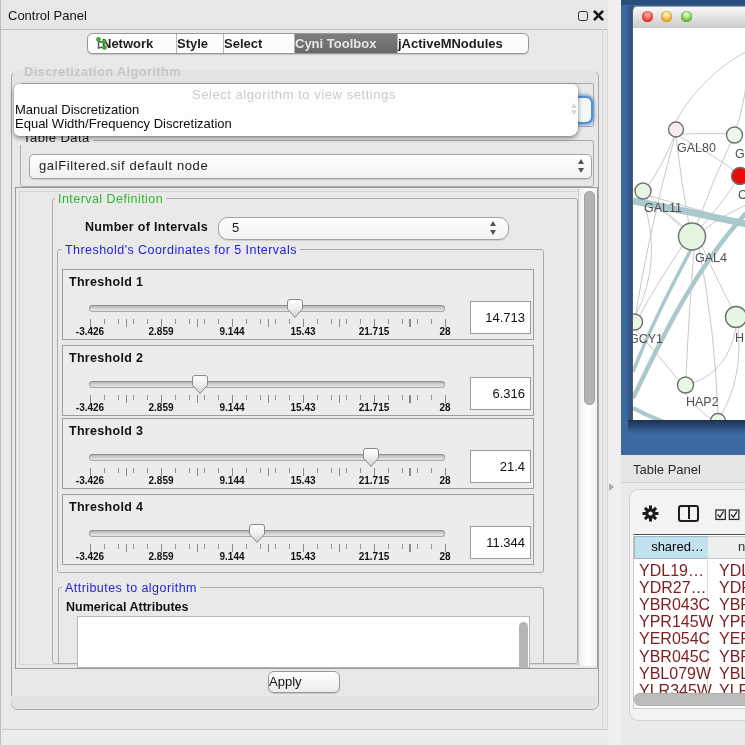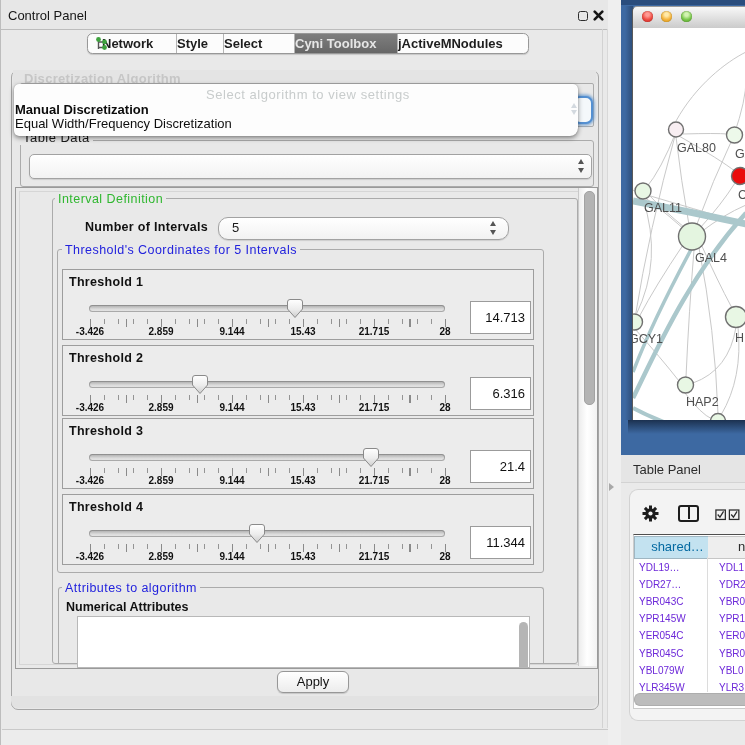--- a/index.html
+++ b/index.html
@@ -15,21 +15,21 @@
 .ticks{position:absolute;left:27px;top:49px;width:357px;height:5px;background:repeating-linear-gradient(90deg,#949494 0 1px,transparent 1px 14.2px);}
 .ticks2{position:absolute;left:27px;top:49px;width:357px;height:8px;background:repeating-linear-gradient(90deg,#8a8a8a 0 1px,transparent 1px 35.5px);}
 .tlabels{position:absolute;left:0;top:56px;width:470px;height:12px;font-size:10px;font-weight:bold;color:#111}
 .tlabels span{position:absolute;transform:translateX(-50%);white-space:nowrap}
 .vbox{position:absolute;left:407px;top:31px;width:54px;height:31px;border:1px solid #9b9b9b;background:#fff;font-size:13px;color:#111;text-align:right;line-height:31px;padding-right:5px}
 .thumb{position:absolute;top:28px;width:16px;height:21px}
 .seg{position:absolute;height:19px;border:1px solid #989898;border-radius:5.5px;background:#fcfcfc;box-shadow:0 1px 1px rgba(0,0,0,.15);display:flex;overflow:hidden}
 .seg div{font-size:13px;font-weight:bold;color:#1d1d1d;text-align:left;line-height:19px;border-right:1px solid #b5b5b5;white-space:nowrap}
 .seg div:last-child{border-right:none}
 .seg .sel{background:linear-gradient(#7e7e7e,#676767);color:#e6e6e6}
-.rowtxt{position:absolute;font-size:10px;color:#6d28d9;white-space:nowrap}
+.rowtxt{position:absolute;font-size:16px;color:#7f1d1d;white-space:nowrap}
 </style></head><body>
 
 <div class="abs" style="left:0;top:0;width:618px;height:745px;background:#e9e9e9"></div>
 <div class="abs" style="left:0;top:0;width:618px;height:29px;background:#e7e7e7;border-bottom:1px solid #bcbcbc"></div>
 <div class="abs" style="left:8px;top:8px;font-size:13px;color:#161616">Control Panel</div>
 <div class="abs" style="left:578px;top:11px;width:8px;height:8px;border:1.5px solid #2d2d2d;border-radius:2.5px"></div>
 <svg class="abs" style="left:593px;top:10px" width="11" height="11" viewBox="0 0 11 11">
     <path d="M1.7 1.7 L9.3 9.3 M9.3 1.7 L1.7 9.3" stroke="#151515" stroke-width="2.6" stroke-linecap="round"></path>
   </svg>
 
@@ -44,27 +44,28 @@
   <path d="M3.5 3 L3.5 12 M3.5 5 L9 5 M3.5 10.5 L9 10.5" stroke="#555" stroke-width="1.4" fill="none"></path>
   <circle cx="3.5" cy="2.5" r="2.4" fill="#3fa33f"></circle>
     <circle cx="9.5" cy="5" r="2.4" fill="#3fa33f"></circle>
     <circle cx="9.5" cy="10.5" r="2.4" fill="#3fa33f"></circle>
 </svg>
 
 <div class="abs" style="left:11px;top:70px;width:586px;height:638px;border:1px solid #a6a6a6;border-radius:7px;background:#e8e8e8"></div>
 <div class="abs" style="left:11px;top:696px;width:586px;height:12px;border-radius:0 0 7px 7px;background:#e2e2e2"></div>
 
 <div class="abs" style="left:13px;top:70px;width:583px;height:14px;background:#e4e4e4"></div>
-<div class="abs" style="left:24px;top:71px;font-size:13px;font-weight:bold;letter-spacing:.3px;color:#c6c6c6">Discretization Algorithm</div>
+<div class="abs" style="left:24px;top:64px;font-size:13px;font-weight:bold;letter-spacing:.3px;color:#c6c6c6">Discretization Algorithm</div>
 <div class="gb" style="left:20px;top:83px;width:572px;height:42px;border-radius:2px"></div>
 <div class="abs" style="left:573px;top:96px;width:16px;height:24px;border-radius:7px;background:#f4f8fb;border:2.5px solid #5490d2;box-shadow:0 0 3px 1.5px rgba(90,145,205,.75)"></div>
 
 <div class="gb" style="left:20px;top:140px;width:572px;height:45px"></div>
 <div class="gt" style="left:20px;top:130px;color:#1a1a1a;font-size:13px">Table Data</div>
 <div class="combo" style="left:29px;top:154px;width:561px;height:23px">
+  <span style="position:absolute;left:9px;top:3px;letter-spacing:.6px">galFiltered.sif default node</span>
   <span class="cararea">
       <span class="up"></span>
       <span class="dn"></span>
     </span>
 </div>
 
 <div class="abs" style="left:15px;top:187px;width:581px;height:480px;border:1px solid #9a9a9a;background:#e9e9e9"></div>
 <div class="abs" style="left:19px;top:191px;width:561px;height:472px;border:1px solid #d6d6d6;border-right:none;background:#e9e9e9"></div>
 
 <div class="abs" style="left:578px;top:188px;width:18px;height:478px;background:linear-gradient(90deg,#ededed,#ffffff 45%,#f2f2f2);border-left:1px solid #c9c9c9"></div>
@@ -168,21 +169,21 @@
  <div class="vbox">11.344</div>
 </div>
 
 <div class="gb" style="left:58px;top:587px;width:484px;height:76px;border-bottom:none;border-radius:3px 3px 0 0"></div>
 <div class="gt" style="left:62px;top:581px;color:#2222dd">Attributes to algorithm</div>
 <div class="abs" style="left:66px;top:600px;font-size:12.5px;font-weight:bold;color:#111">Numerical Attributes</div>
 <div class="abs" style="left:77px;top:616px;width:451px;height:50px;border:1px solid #b8b8b8;background:#fff;overflow:hidden">
   <div style="position:absolute;right:1px;top:5px;width:9px;height:60px;border-radius:5px;background:#b5b5b5"></div>
 </div>
 
-<div class="abs" style="left:277px;top:671px;width:70px;height:20px;border:1px solid #979797;border-radius:6px;background:linear-gradient(#ffffff,#ececec);box-shadow:0 1px 1px rgba(0,0,0,.15);text-align:center;font-size:13px;color:#111;line-height:20px">Apply</div>
+<div class="abs" style="left:268px;top:671px;width:70px;height:20px;border:1px solid #979797;border-radius:6px;background:linear-gradient(#ffffff,#ececec);box-shadow:0 1px 1px rgba(0,0,0,.15);text-align:left;font-size:13px;color:#111;line-height:20px">Apply</div>
 
 <div class="seg" style="left:145px;top:731px;width:324px">
   <div style="width:91px">Impute Data</div>
   <div style="width:110px">Infer Network</div>
 </div>
 <div class="abs" style="left:2px;top:729px;width:616px;height:1px;background:#c9c9c9"></div>
 <div class="abs" style="left:0;top:730px;width:618px;height:15px;background:#ececec"></div>
 
 <div class="abs" style="left:0;top:0;width:1px;height:745px;background:#bdbdbd"></div>
 <div class="abs" style="left:602px;top:29px;width:1px;height:699px;background:#d2d2d2"></div>
@@ -275,21 +276,21 @@
 <svg class="abs" style="left:715px;top:508px" width="27" height="13" viewBox="0 0 30 13">
   <g fill="none" stroke="#2b2b2b" stroke-width="1.4">
     <rect x="1" y="1.5" width="10.5" height="10.5"></rect>
       <path d="M3 6.5 l2.5 3 4-6.5"></path>
     <rect x="16" y="1.5" width="10.5" height="10.5"></rect>
       <path d="M18 6.5 l2.5 3 4-6.5"></path>
   </g>
 </svg>
 
 <div class="abs" style="left:633px;top:534px;width:112px;height:173px;background:#fff;border:1px solid #cbcbcb;border-top:1.5px solid #4f4f4f;border-right:none"></div>
-<div class="abs" style="left:634px;top:536px;width:73px;height:21px;background:#c3e2f0;border:1px solid #9fb6c2;font-size:13px;color:#0369a1;text-align:center;line-height:20px;text-indent:12px">shared…</div>
+<div class="abs" style="left:634px;top:536px;width:73px;height:21px;background:#c3e2f0;border:1px solid #9fb6c2;font-size:13px;color:#000000;text-align:center;line-height:20px;text-indent:12px">shared…</div>
 <div class="abs" style="left:708px;top:536px;width:37px;height:21px;background:#eeeeee;border-top:1px solid #c6c6c6;border-bottom:1px solid #c6c6c6;font-size:13px;color:#2b2b2b;padding-left:30px;line-height:20px">n</div>
 <div class="abs" style="left:707px;top:557px;width:1px;height:135px;background:#dcdcdc"></div>
 <div class="rowtxt" style="left:639px;top:562px">YDL19…</div>
 <div class="rowtxt" style="left:719px;top:562px">YDL1</div>
 <div class="rowtxt" style="left:639px;top:579px">YDR27…</div>
 <div class="rowtxt" style="left:719px;top:579px">YDR2</div>
 <div class="rowtxt" style="left:639px;top:596px">YBR043C</div>
 <div class="rowtxt" style="left:719px;top:596px">YBR0</div>
 <div class="rowtxt" style="left:639px;top:613px">YPR145W</div>
 <div class="rowtxt" style="left:719px;top:613px">YPR1</div>
@@ -300,19 +301,19 @@
 <div class="rowtxt" style="left:639px;top:665px">YBL079W</div>
 <div class="rowtxt" style="left:719px;top:665px">YBL0</div>
 <div class="rowtxt" style="left:639px;top:682px">YLR345W</div>
 <div class="rowtxt" style="left:719px;top:682px">YLR3</div>
 <div class="rowtxt" style="left:639px;top:694px;height:12px;overflow:hidden">YIL052C</div>
 <div class="rowtxt" style="left:719px;top:694px;height:12px;overflow:hidden">YIL0</div>
 
 <div class="abs" style="left:634px;top:692.5px;width:111px;height:11px;border-radius:6px 0 0 6px;background:#bcbcbc;border:1px solid #adadad;border-right:none"></div>
 
 <div class="abs" style="left:14px;top:84px;width:564px;height:51.5px;background:#fdfdfd;border-radius:5px 5px 8px 5px;box-shadow:0 2px 5px rgba(0,0,0,.45),0 0 1px rgba(0,0,0,.3)"></div>
-<div class="abs" style="left:206px;top:87px;font-size:13px;letter-spacing:.55px;color:#c8cccc">Select algorithm to view settings</div>
-<div class="abs" style="left:15px;top:102px;font-size:13px;font-weight:bold;color:#0c0c0c">Manual Discretization</div>
+<div class="abs" style="left:192px;top:87px;font-size:13px;letter-spacing:.55px;color:#c8cccc">Select algorithm to view settings</div>
+<div class="abs" style="left:15px;top:102px;font-size:13px;font-weight:normal;color:#0c0c0c">Manual Discretization</div>
 <div class="abs" style="left:15px;top:116px;font-size:13px;color:#0e0e0e">Equal Width/Frequency Discretization</div>
 <div class="abs" style="left:570px;top:103px;width:9px;height:12px;opacity:.35">
     <span class="up" style="border-bottom-color:#8899aa"></span>
     <span class="dn" style="border-top-color:#8899aa"></span>
   </div>
 
 </body></html>

